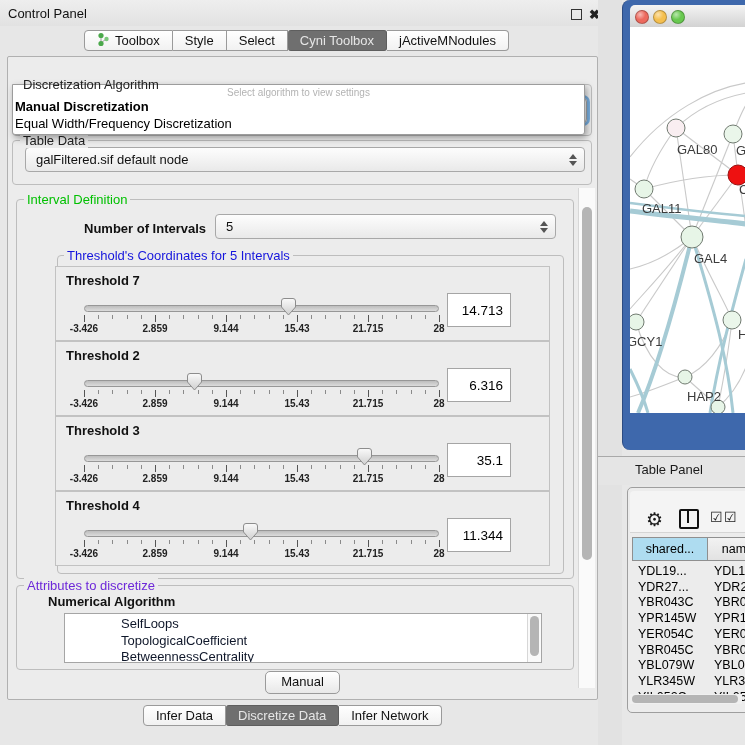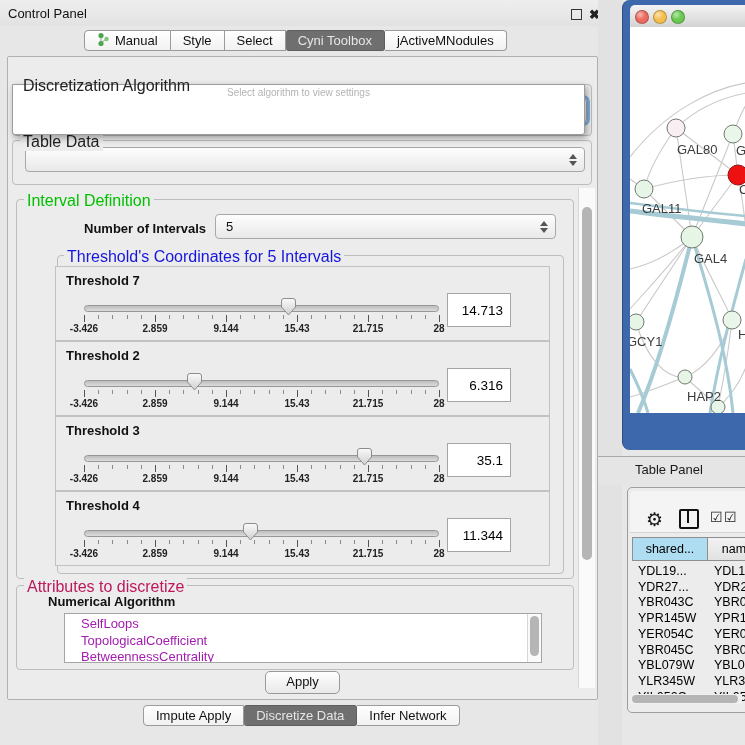--- a/index.html
+++ b/index.html
@@ -15,21 +15,21 @@
   
   .seg-tabs{display:flex;height:21px;}
   .seg{display:flex;align-items:center;gap:5px;padding:0 12px;font-size:13px;color:#111;
        background:linear-gradient(#ffffff,#f1f1f1);border:1px solid #9a9a9a;border-left:none;cursor:default;}
   .seg:first-child{border-left:1px solid #9a9a9a;border-radius:4px 0 0 4px;}
   .seg:last-child{border-radius:0 4px 4px 0;text-align:center;}
   .seg.selected{background:#6f6f6f;border-color:#5e5e5e;color:#e6e6e6;border-radius:3px;}
   
   #content-panel{left:7px;top:56px;width:589px;height:642px;background:#ececec;border:1px solid #b0b0b0;border-radius:2px;}
   .groupbox{border:1px solid #bdbdbd;border-radius:4px;background:transparent;}
-  .group-title{font-size:16px;background:#ececec;padding:0 3px;white-space:nowrap;}
+  .group-title{font-size:13px;background:#ececec;padding:0 3px;white-space:nowrap;}
   .combo{background:linear-gradient(#fdfdfd,#e9e9e9);border:1px solid #a8a8a8;border-radius:4px;
          font-size:13px;color:#111;display:flex;align-items:center;padding-left:10px;box-sizing:border-box;}
   .combo .stepper{position:absolute;right:7px;top:50%;transform:translateY(-50%);display:flex;flex-direction:column;gap:2px;}
   .combo .stepper i{display:block;width:0;height:0;border-left:4px solid transparent;border-right:4px solid transparent;}
   .combo .stepper i.up{border-bottom:5px solid #555;}
   .combo .stepper i.dn{border-top:5px solid #555;}
   
   #algo-popup{left:12px;top:84px;width:571px;height:49px;background:#fff;border:1px solid #9c9c9c;
               border-radius:0 0 3px 3px;box-shadow:2px 3px 7px rgba(0,0,0,0.35);z-index:30;}
   #popup-header{text-align:center;color:#b3b3b3;font-size:10px;padding-top:2px;}
@@ -44,21 +44,21 @@
   .tick{position:absolute;width:1px;background:#555;}
   .tick.minor{background:#8a8a8a;}
   .tick-label{position:absolute;top:56px;transform:translateX(-50%);font-size:10px;font-weight:bold;color:#222;white-space:nowrap;}
   .thr-value{position:absolute;left:391px;top:26px;width:64px;height:34px;background:#fff;border:1px solid #a5a5a5;
              font-size:13.5px;color:#000;text-align:right;line-height:34px;padding-right:7px;box-sizing:border-box;}
   
   .vscroll-track{background:#fafafa;border-left:1px solid #d7d7d7;}
   .scroll-thumb{background:#b5b5b5;border-radius:6px;}
   
   #attr-list-box{left:64px;top:613px;width:476px;height:48px;background:#fff;border:1px solid #a5a5a5;overflow:hidden;}
-  .list-item{font-size:13px;color:#a21caf;line-height:16.5px;padding-left:16px;white-space:nowrap;}
+  .list-item{font-size:13px;color:#0f172a;line-height:16.5px;padding-left:26px;white-space:nowrap;margin-left:30px;}
   
   .push-btn{background:linear-gradient(#ffffff,#e8e8e8);border:1px solid #9a9a9a;border-radius:5px;
             font-size:13px;color:#111;text-align:center;line-height:19px;cursor:default;}
   
   #gutter{left:598px;top:0;width:24px;height:745px;background:#e2e2e2;}
   #net-window{left:622px;top:0;width:123px;height:450px;background:#3e68ac;border-radius:8px 0 0 8px;border-left:1px solid #2c4b82;}
   #net-titlebar{left:629px;top:5px;width:116px;height:22px;background:linear-gradient(#f4f4f4,#d3d3d3);
                 border-radius:5px 0 0 0;border-bottom:1px solid #a9a9a9;}
   .light{position:absolute;top:5px;width:12px;height:12px;border-radius:50%;}
   #net-canvas{left:629px;top:27px;width:116px;height:386px;background:#fff;overflow:hidden;}
@@ -87,21 +87,21 @@
     </div>
     <div class="abs seg-tabs" id="top-tabs" style="left:84px;top:30px;">
         <div class="seg">
           <span><svg width="13" height="15" viewBox="0 0 13 15">
               <line x1="4" y1="4" x2="4" y2="11" stroke="#9a9a9a"></line>
               <line x1="4" y1="11" x2="9" y2="7" stroke="#9a9a9a"></line>
               <circle cx="4" cy="3.5" r="2.6" fill="#4aa84a"></circle>
               <circle cx="4" cy="11.5" r="2.6" fill="#4aa84a"></circle>
               <circle cx="9.5" cy="7" r="2.2" fill="#7cc87c"></circle>
             </svg></span>
-          <span>Manual</span>
+          <span>Toolbox</span>
         </div>
         <div class="seg">
           <span>Style</span>
         </div>
         <div class="seg">
           <span>Select</span>
         </div>
         <div class="seg selected">
           <span>Cyni Toolbox</span>
         </div>
@@ -117,28 +117,33 @@
       <span class="stepper">
           <i class="up"></i>
           <i class="dn"></i>
         </span>
     </div>
     <span class="abs group-title" style="left:20px;top:77px;background:transparent;z-index:40;color:#222;">Discretization Algorithm</span>
 
     <div class="abs groupbox" style="left:12px;top:140px;width:578px;height:43px;"></div>
     <span class="abs group-title" style="left:20px;top:133px;color:#222;z-index:2;">Table Data</span>
     <div class="abs combo" style="left:25px;top:147px;width:560px;height:25px;">
+      <span>galFiltered.sif default node</span>
       <span class="stepper">
           <i class="up"></i>
           <i class="dn"></i>
         </span>
     </div>
 
     <div class="abs" id="algo-popup">
       <div id="popup-header">Select algorithm to view settings</div>
+      <div id="popup-items">
+          <div class="popup-item bold">Manual Discretization</div>
+          <div class="popup-item">Equal Width/Frequency Discretization</div>
+        </div>
     </div>
 
     <div class="abs vscroll-track" style="left:578px;top:188px;width:16px;height:500px;">
       <div class="scroll-thumb" style="position:absolute;left:3px;top:19px;width:10px;height:353px;"></div>
     </div>
 
     <div class="abs groupbox" style="left:16px;top:199px;width:556px;height:378px;"></div>
     <span class="abs group-title" id="interval-title" style="left: 24px; top: 192px; color: rgb(0, 192, 0);">Interval Definition</span>
     <span class="abs" style="left:84px;top:221px;font-size:13px;font-weight:bold;color:#111;">Number of Intervals</span>
     <div class="abs combo" style="left:215px;top:214px;width:341px;height:25px;">
@@ -332,38 +337,38 @@
                   <stop offset="1" stop-color="#cfcfcf"></stop>
                 </linearGradient>
               </defs>
               <path d="M3 .5 H12 Q14.5 .5 14.5 3 V9 L7.5 17 L.5 9 V3 Q.5 .5 3 .5 Z" fill="url(#g3)" stroke="#8d8d8d"></path>
             </svg></div>
           <div class="thr-value">11.344</div>
         </div>
       </div>
 
     <div class="abs groupbox" style="left:16px;top:585px;width:556px;height:83px;"></div>
-    <span class="abs group-title" id="attrs-title" style="left: 24px; top: 578px; color: #be185d; text-align: right;">Attributes to discretize</span>
+    <span class="abs group-title" id="attrs-title" style="left: 24px; top: 578px; color: #6d28d9; text-align: right;">Attributes to discretize</span>
     <span class="abs" style="left:48px;top:594px;font-size:13px;font-weight:bold;color:#111;">Numerical Algorithm</span>
     <div class="abs" id="attr-list-box">
       <div id="attr-list" style="padding-top:2px;">
           <div class="list-item">SelfLoops</div>
           <div class="list-item">TopologicalCoefficient</div>
           <div class="list-item">BetweennessCentrality</div>
         </div>
       <div class="vscroll-track" style="position:absolute;right:0;top:0;width:13px;height:48px;">
         <div class="scroll-thumb" style="position:absolute;left:2px;top:2px;width:9px;height:40px;"></div>
       </div>
     </div>
 
-    <div class="abs push-btn" style="left:265px;top:671px;width:73px;height:21px;">Apply</div>
+    <div class="abs push-btn" style="left:265px;top:671px;width:73px;height:21px;">Manual</div>
 
     <div class="abs seg-tabs" id="bottom-tabs" style="left:143px;top:705px;">
         <div class="seg">
-          <span>Impute Apply</span>
+          <span>Infer Data</span>
         </div>
         <div class="seg selected">
           <span>Discretize Data</span>
         </div>
         <div class="seg">
           <span>Infer Network</span>
         </div>
       </div>
   </div>
 

